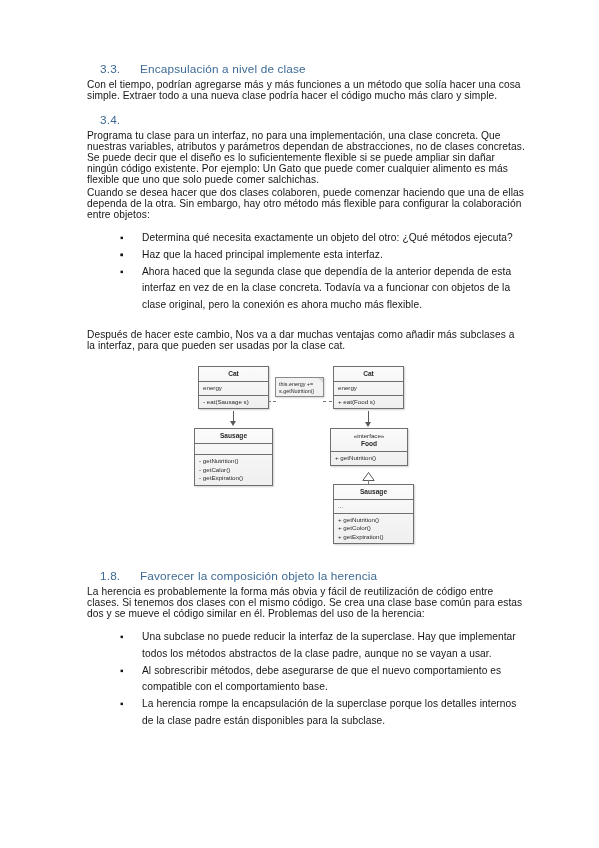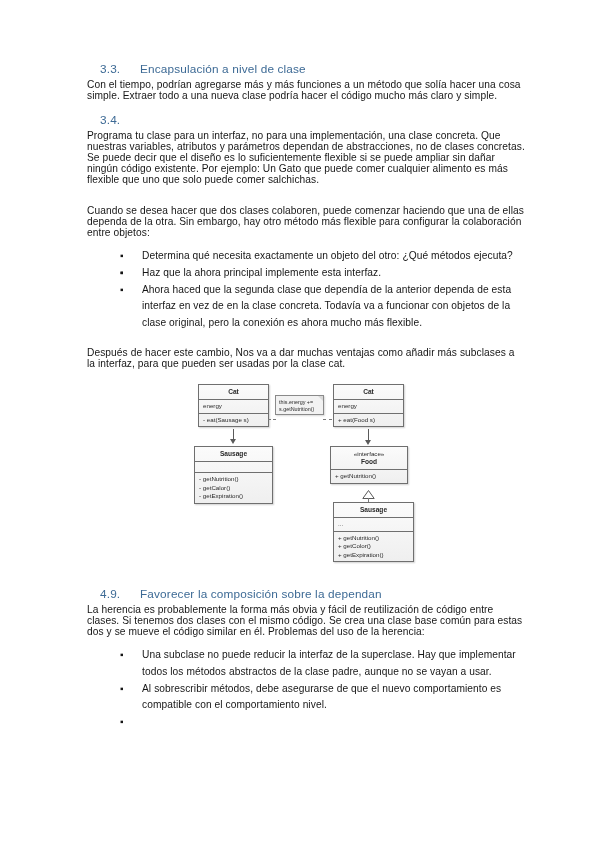--- a/index.html
+++ b/index.html
@@ -53,21 +53,21 @@
 
   
   p.body {
     margin: 0 0 0 0;
     font-size: 10.2px;
     line-height: 11px;
     color: #161616;
     text-align: left;
     letter-spacing: 0.08px;
   }
-  p.body + p.body { margin-top: 20px; }
+  p.body + p.body { margin-top: 2px; }
   .gap-md { height: 15px; }
 
   
   ul.bullets {
     list-style: none;
     margin: 10px 0 0 0;
     padding: 0 0 0 33px;
   }
   ul.bullets li {
     position: relative;
@@ -194,21 +194,21 @@
     <ul class="bullets">
       <li>
         <span class="bdot">▪</span>
         <span>Determina qué necesita exactamente un objeto del otro: ¿Qué métodos ejecuta?</span>
       </li>
       <li>
         <span class="bdot">▪</span>
       </li>
       <li>
         <span class="bdot">▪</span>
-        <span>Haz que la ahora principal implemente esta interfaz.</span>
+        <span>Haz que la haced principal implemente esta interfaz.</span>
       </li>
       <li>
         <span class="bdot">▪</span>
         <span>Ahora haced que la segunda clase que dependía de la anterior dependa de esta interfaz en vez de en la clase concreta. Todavía va a funcionar con objetos de la clase original, pero la conexión es ahora mucho más flexible.</span>
       </li>
     </ul>
 
     <div class="gap-md"></div>
     <p class="body">Después de hacer este cambio, Nos va a dar muchas ventajas como añadir más subclases a la interfaz, para que pueden ser usadas por la clase cat.</p>
 
@@ -268,33 +268,34 @@
         <div class="uml-sec uml-attrs">...</div>
         <div class="uml-sec uml-ops">
           <div class="op">+ getNutrition()</div>
           <div class="op">+ getColor()</div>
           <div class="op">+ getExpiration()</div>
         </div>
       </div>
     </div>
 
     <div class="heading h-3-5">
-      <span class="hnum">4.9.</span>
-      <span class="htext">Favorecer la composición sobre la dependan</span>
+      <span class="hnum">1.8.</span>
+      <span class="htext">Favorecer la composición objeto la herencia</span>
     </div>
     <p class="body">La herencia es probablemente la forma más obvia y fácil de reutilización de código entre clases. Si tenemos dos clases con el mismo código. Se crea una clase base común para estas dos y se mueve el código similar en él. Problemas del uso de la herencia:</p>
 
     <ul class="bullets spaced">
       <li>
         <span class="bdot">▪</span>
         <span>Una subclase no puede reducir la interfaz de la superclase.  Hay que implementar todos los métodos abstractos de la clase padre, aunque no se vayan a usar.</span>
       </li>
       <li>
         <span class="bdot">▪</span>
-        <span>Al sobrescribir métodos, debe asegurarse de que el nuevo comportamiento es compatible con el comportamiento nivel.</span>
-      </li>
-      <li>
-        <span class="bdot">▪</span>
+        <span>Al sobrescribir métodos, debe asegurarse de que el nuevo comportamiento es compatible con el comportamiento base.</span>
+      </li>
+      <li>
+        <span class="bdot">▪</span>
+        <span>La herencia rompe la encapsulación de la superclase porque los detalles internos de la clase padre están disponibles para la subclase.</span>
       </li>
     </ul>
 
   </div>
 </div>
 
 </body></html>

